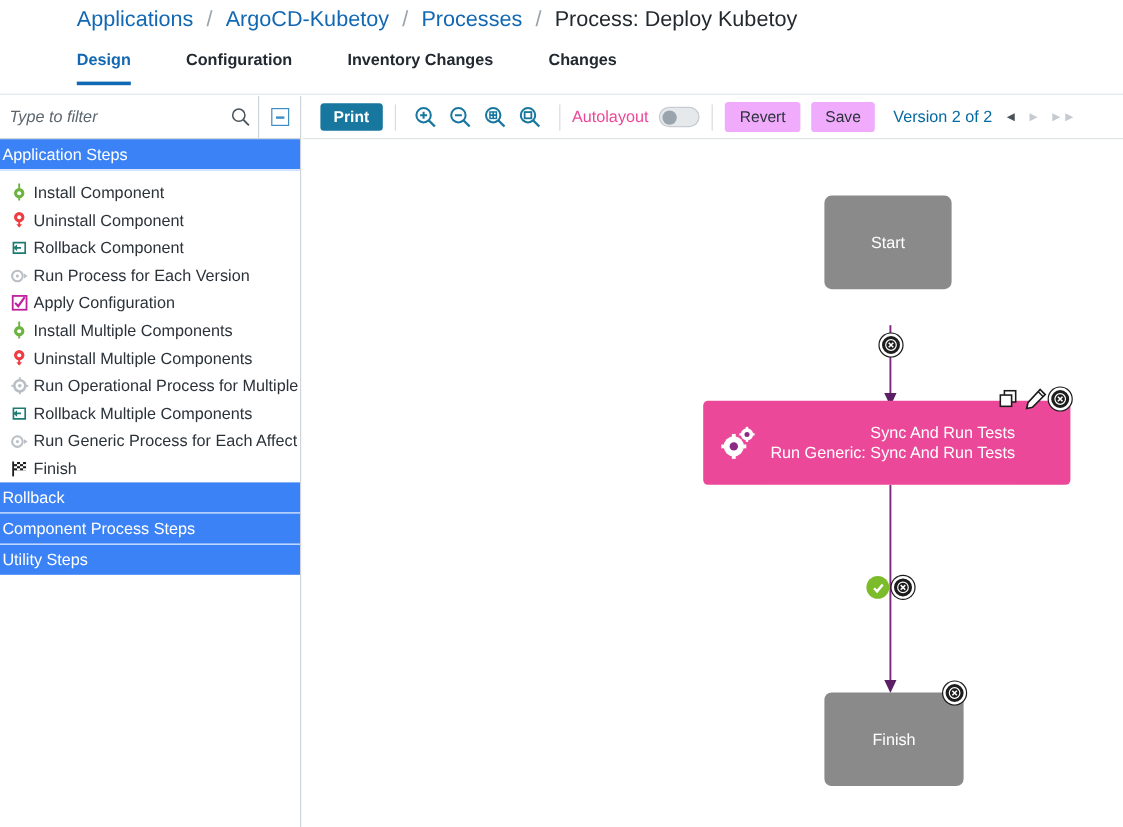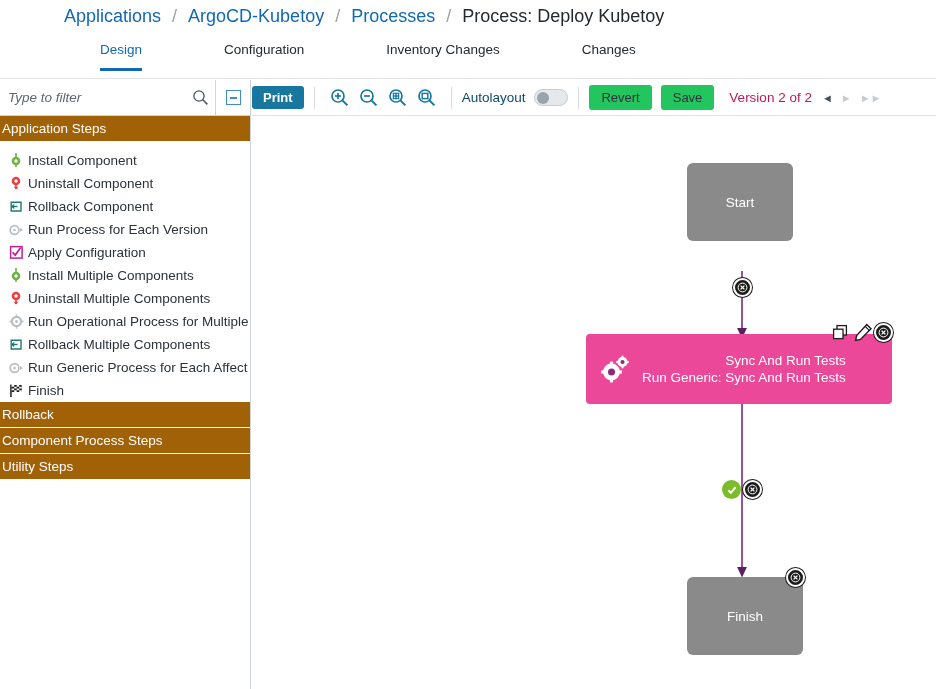--- a/index.html
+++ b/index.html
@@ -20,23 +20,23 @@
   .crumb-sep { color: #9aa2ab; margin: 0 11px; }
   .crumb-current { color: #24292e; white-space: nowrap; }
 
   
   .tabbar {
     position: absolute; left: 0; top: 33px; width: 936px; height: 46px;
     display: flex; align-items: flex-start; padding-left: 64px;
     border-bottom: 1px solid #e2e5e8;
   }
   .tab {
-    font-size: 13.5px; font-weight: normal; color: #222a31;
+    font-size: 13.5px; font-weight: bold; color: #222a31;
     padding: 9px 0 11px 0; margin-right: 46px;
-    border-bottom: 3px solid transparent; cursor: pointer; white-space: nowrap; margin-left: 36px;
+    border-bottom: 3px solid transparent; cursor: pointer; white-space: nowrap;
   }
   .tab.active { color: #1268b3; border-bottom-color: #1268b3; }
 
   
   .sidebar {
     position: absolute; left: 0; top: 80px; width: 251px; height: 653px;
     background: #ffffff; border-right: 1px solid #cfd4d9;
     overflow: hidden;
   }
   .filter-row {
@@ -55,62 +55,62 @@
   .filter-input::placeholder { color: #5c666f; font-style: italic; opacity: 1; }
   .collapse-cell { width: 34px; display: flex; align-items: center; justify-content: center; }
   .collapse-btn {
     width: 15px; height: 15px; border: 1.6px solid #3e8ec4;
     display: flex; align-items: center; justify-content: center;
     cursor: pointer; background: #fff;
   }
   .collapse-btn i { display:block; width: 7px; height: 2px; background: #3e8ec4; }
 
   .sec-header {
-    background: #a16207; color: #ffffff;
+    background: #3b82f6; color: #ffffff;
     font-size: 13.5px; height: 26px; line-height: 26px;
     padding-left: 2px; white-space: nowrap;
     border-bottom: 1px solid #ffffff; cursor: pointer;
   }
   .step-list { padding: 3px 0 4px 0; }
   .step-item {
     height: 23px; display: flex; align-items: flex-end;
     font-size: 13.5px; color: #2b3239; white-space: nowrap;
     cursor: pointer; padding-left: 4px;
   }
   .step-ico { width: 24px; flex: 0 0 24px; display: flex; align-items: center; justify-content: center; }
   .step-label { overflow: hidden; }
 
   
   .toolbar {
     position: absolute; left: 252px; top: 80px; width: 684px; height: 36px;
     display: flex; align-items: center; background: #fff;
-    border-bottom: 1px solid #dfe3e6; padding-left: 0;
+    border-bottom: 1px solid #dfe3e6; padding-left: 15px;
   }
   .btn-print {
     background: #17779e; color: #fff; font-size: 13px; font-weight: bold;
     border: none; border-radius: 3px; padding: 4px 11px; cursor: pointer;
     font-family: "Liberation Sans", sans-serif;
   }
   .tb-sep { width: 1px; height: 22px; background: #d8dcdf; margin: 0 10px; }
   .zoom-btn { margin: 0 5px; cursor: pointer; display: flex; align-items: center; }
-  .autolabel { font-size: 13.5px; color: #0c4a6e; margin-right: 9px; }
+  .autolabel { font-size: 13.5px; color: #ec4899; margin-right: 9px; }
   .toggle {
     width: 34px; height: 17px; border-radius: 9px; background: #e6e9ec;
     border: 1px solid #c6ccd2; position: relative; cursor: pointer;
   }
   .toggle i {
     position: absolute; left: 2px; top: 1.5px;
     width: 12px; height: 12px; border-radius: 50%; background: #9aa4ad;
   }
   .btn-gray {
-    background: #22c55e; color: #2b3239; font-size: 13px;
+    background: #f0abfc; color: #2b3239; font-size: 13px;
     border: none; border-radius: 3px; padding: 5px 12px; cursor: pointer;
     font-family: "Liberation Sans", sans-serif; margin-right: 9px;
   }
-  .version-txt { font-size: 13.5px; color: #be185d; margin: 0 10px 0 6px; white-space: nowrap; }
+  .version-txt { font-size: 13.5px; color: #0369a1; margin: 0 10px 0 6px; white-space: nowrap; }
   .nav-arrow { font-size: 11px; margin-right: 8px; cursor: pointer; }
   .nav-arrow.on { color: #4a5259; }
   .nav-arrow.off { color: #c5cbd0; }
 
   
   .canvas {
     position: absolute; left: 252px; top: 117px; width: 684px; height: 572px;
     background: #ffffff; overflow: hidden; text-align: right;
   }
   .node {

